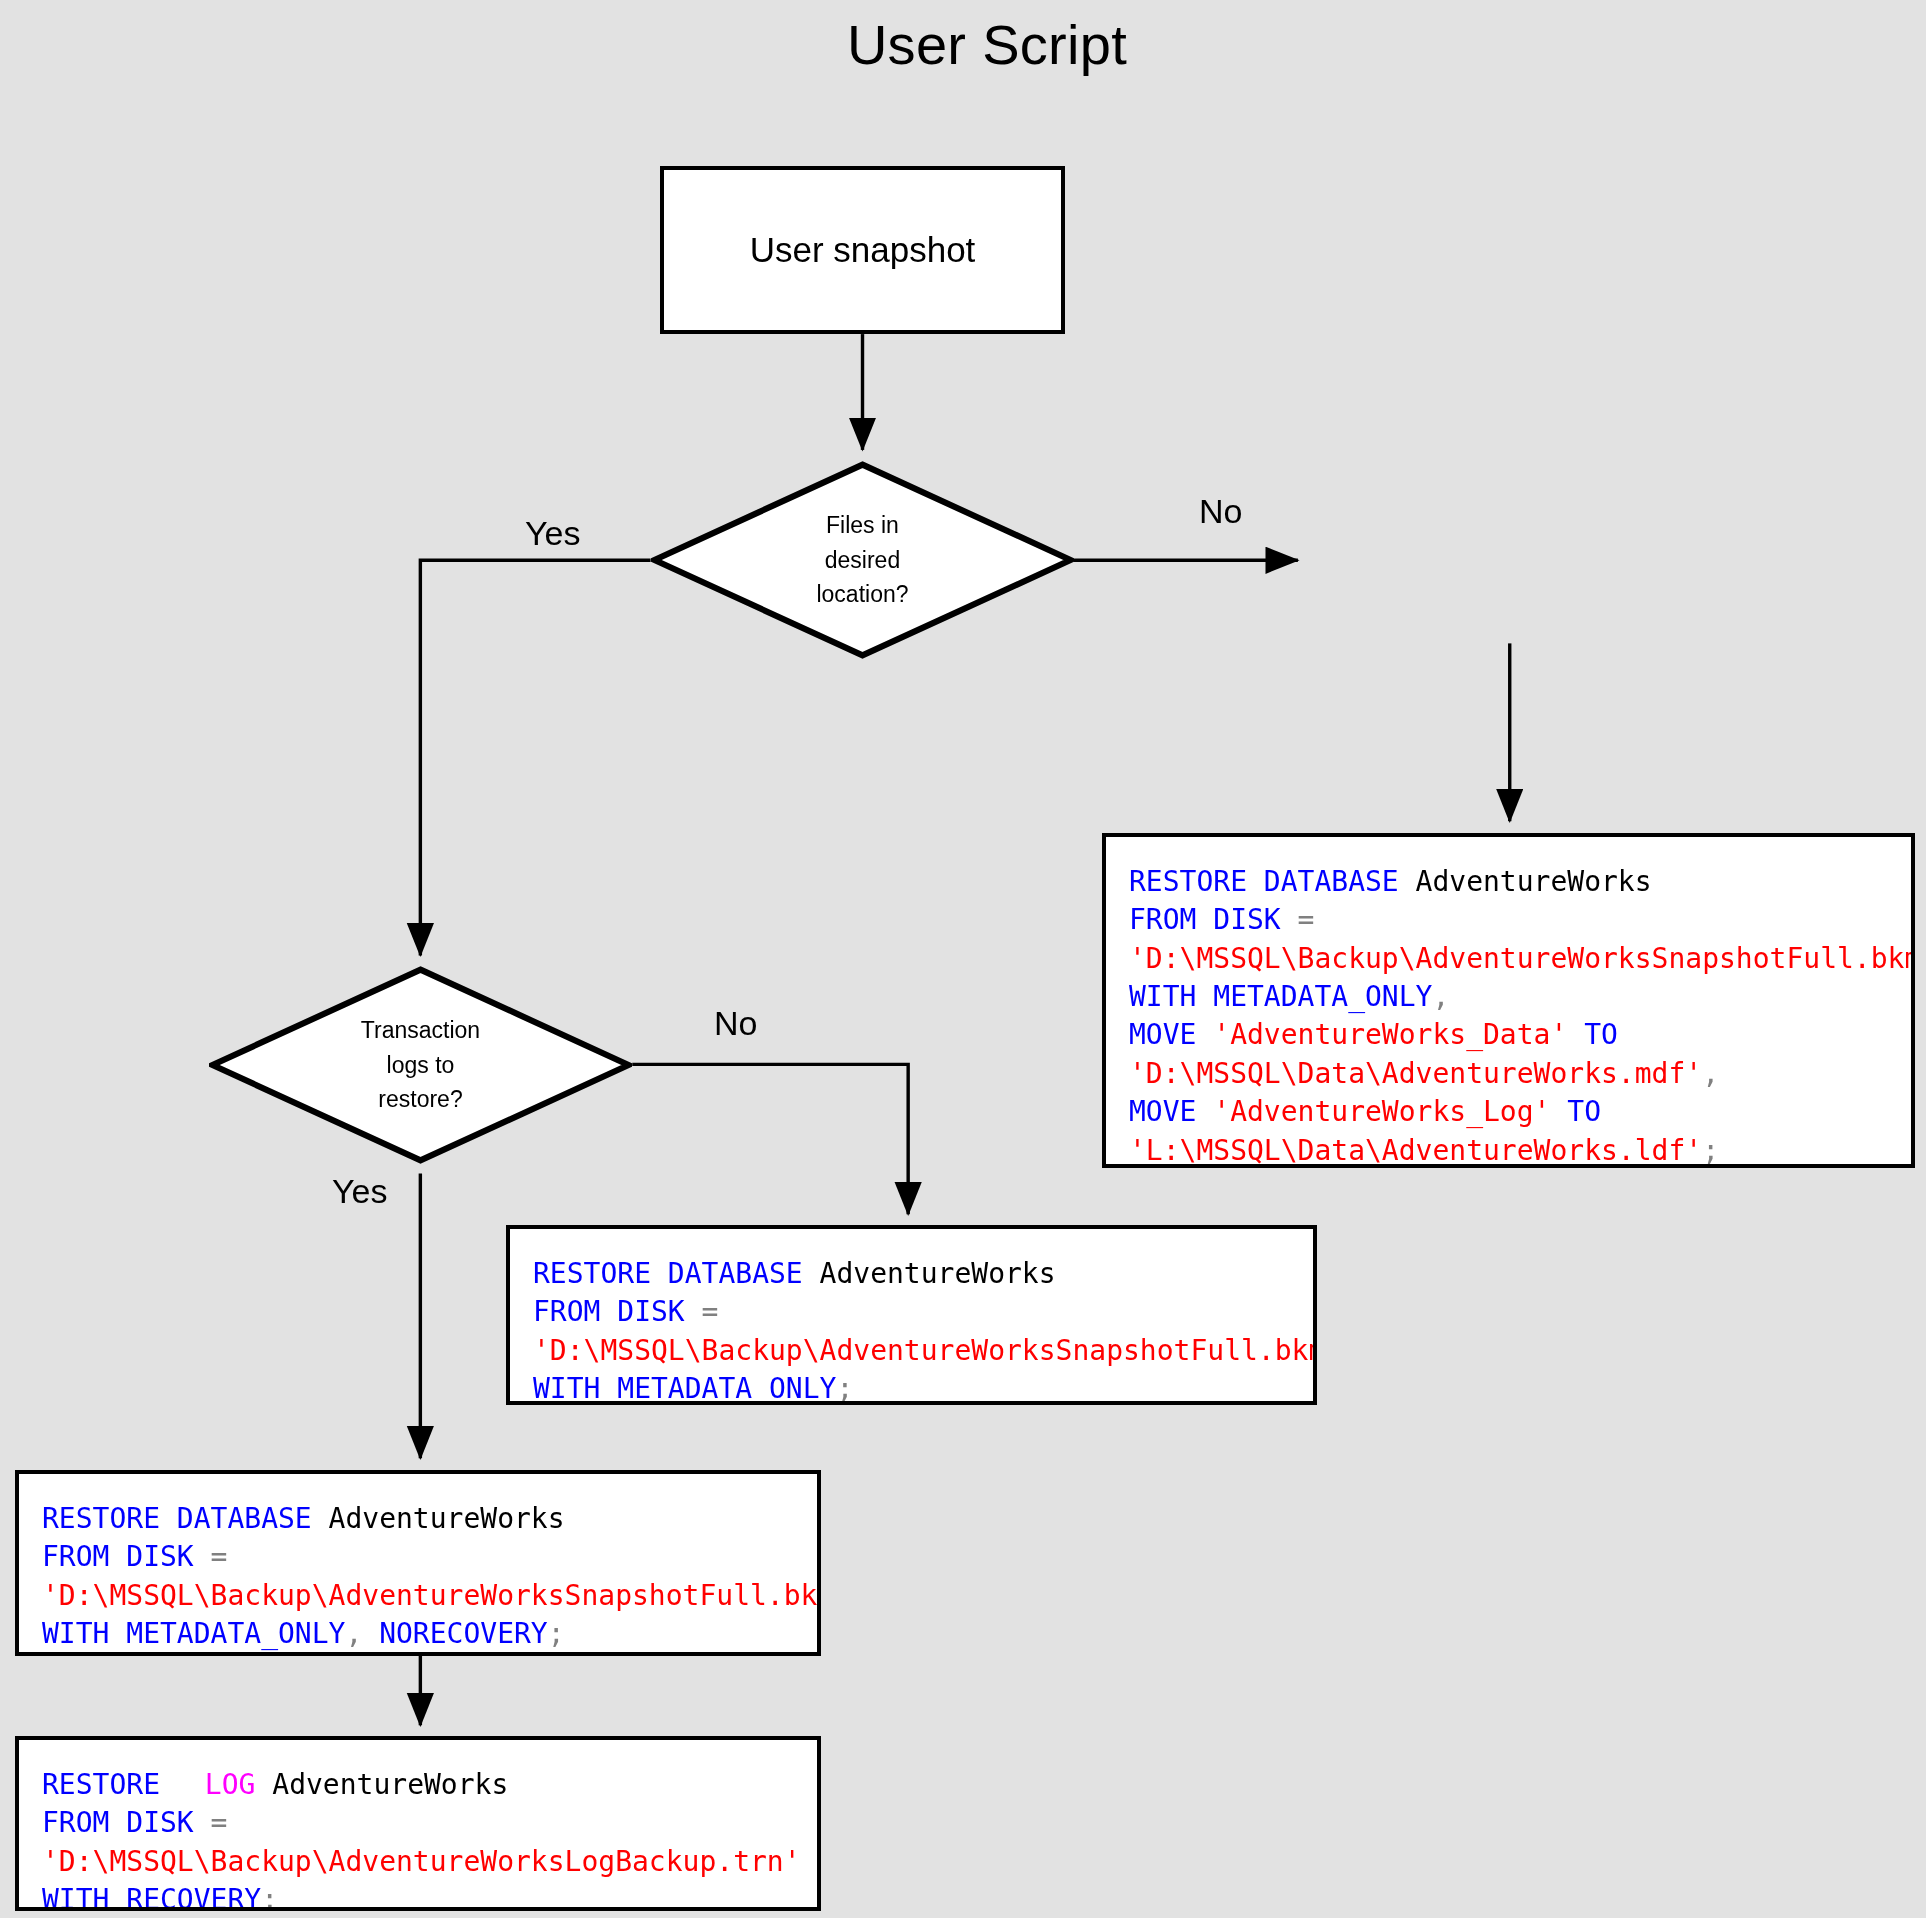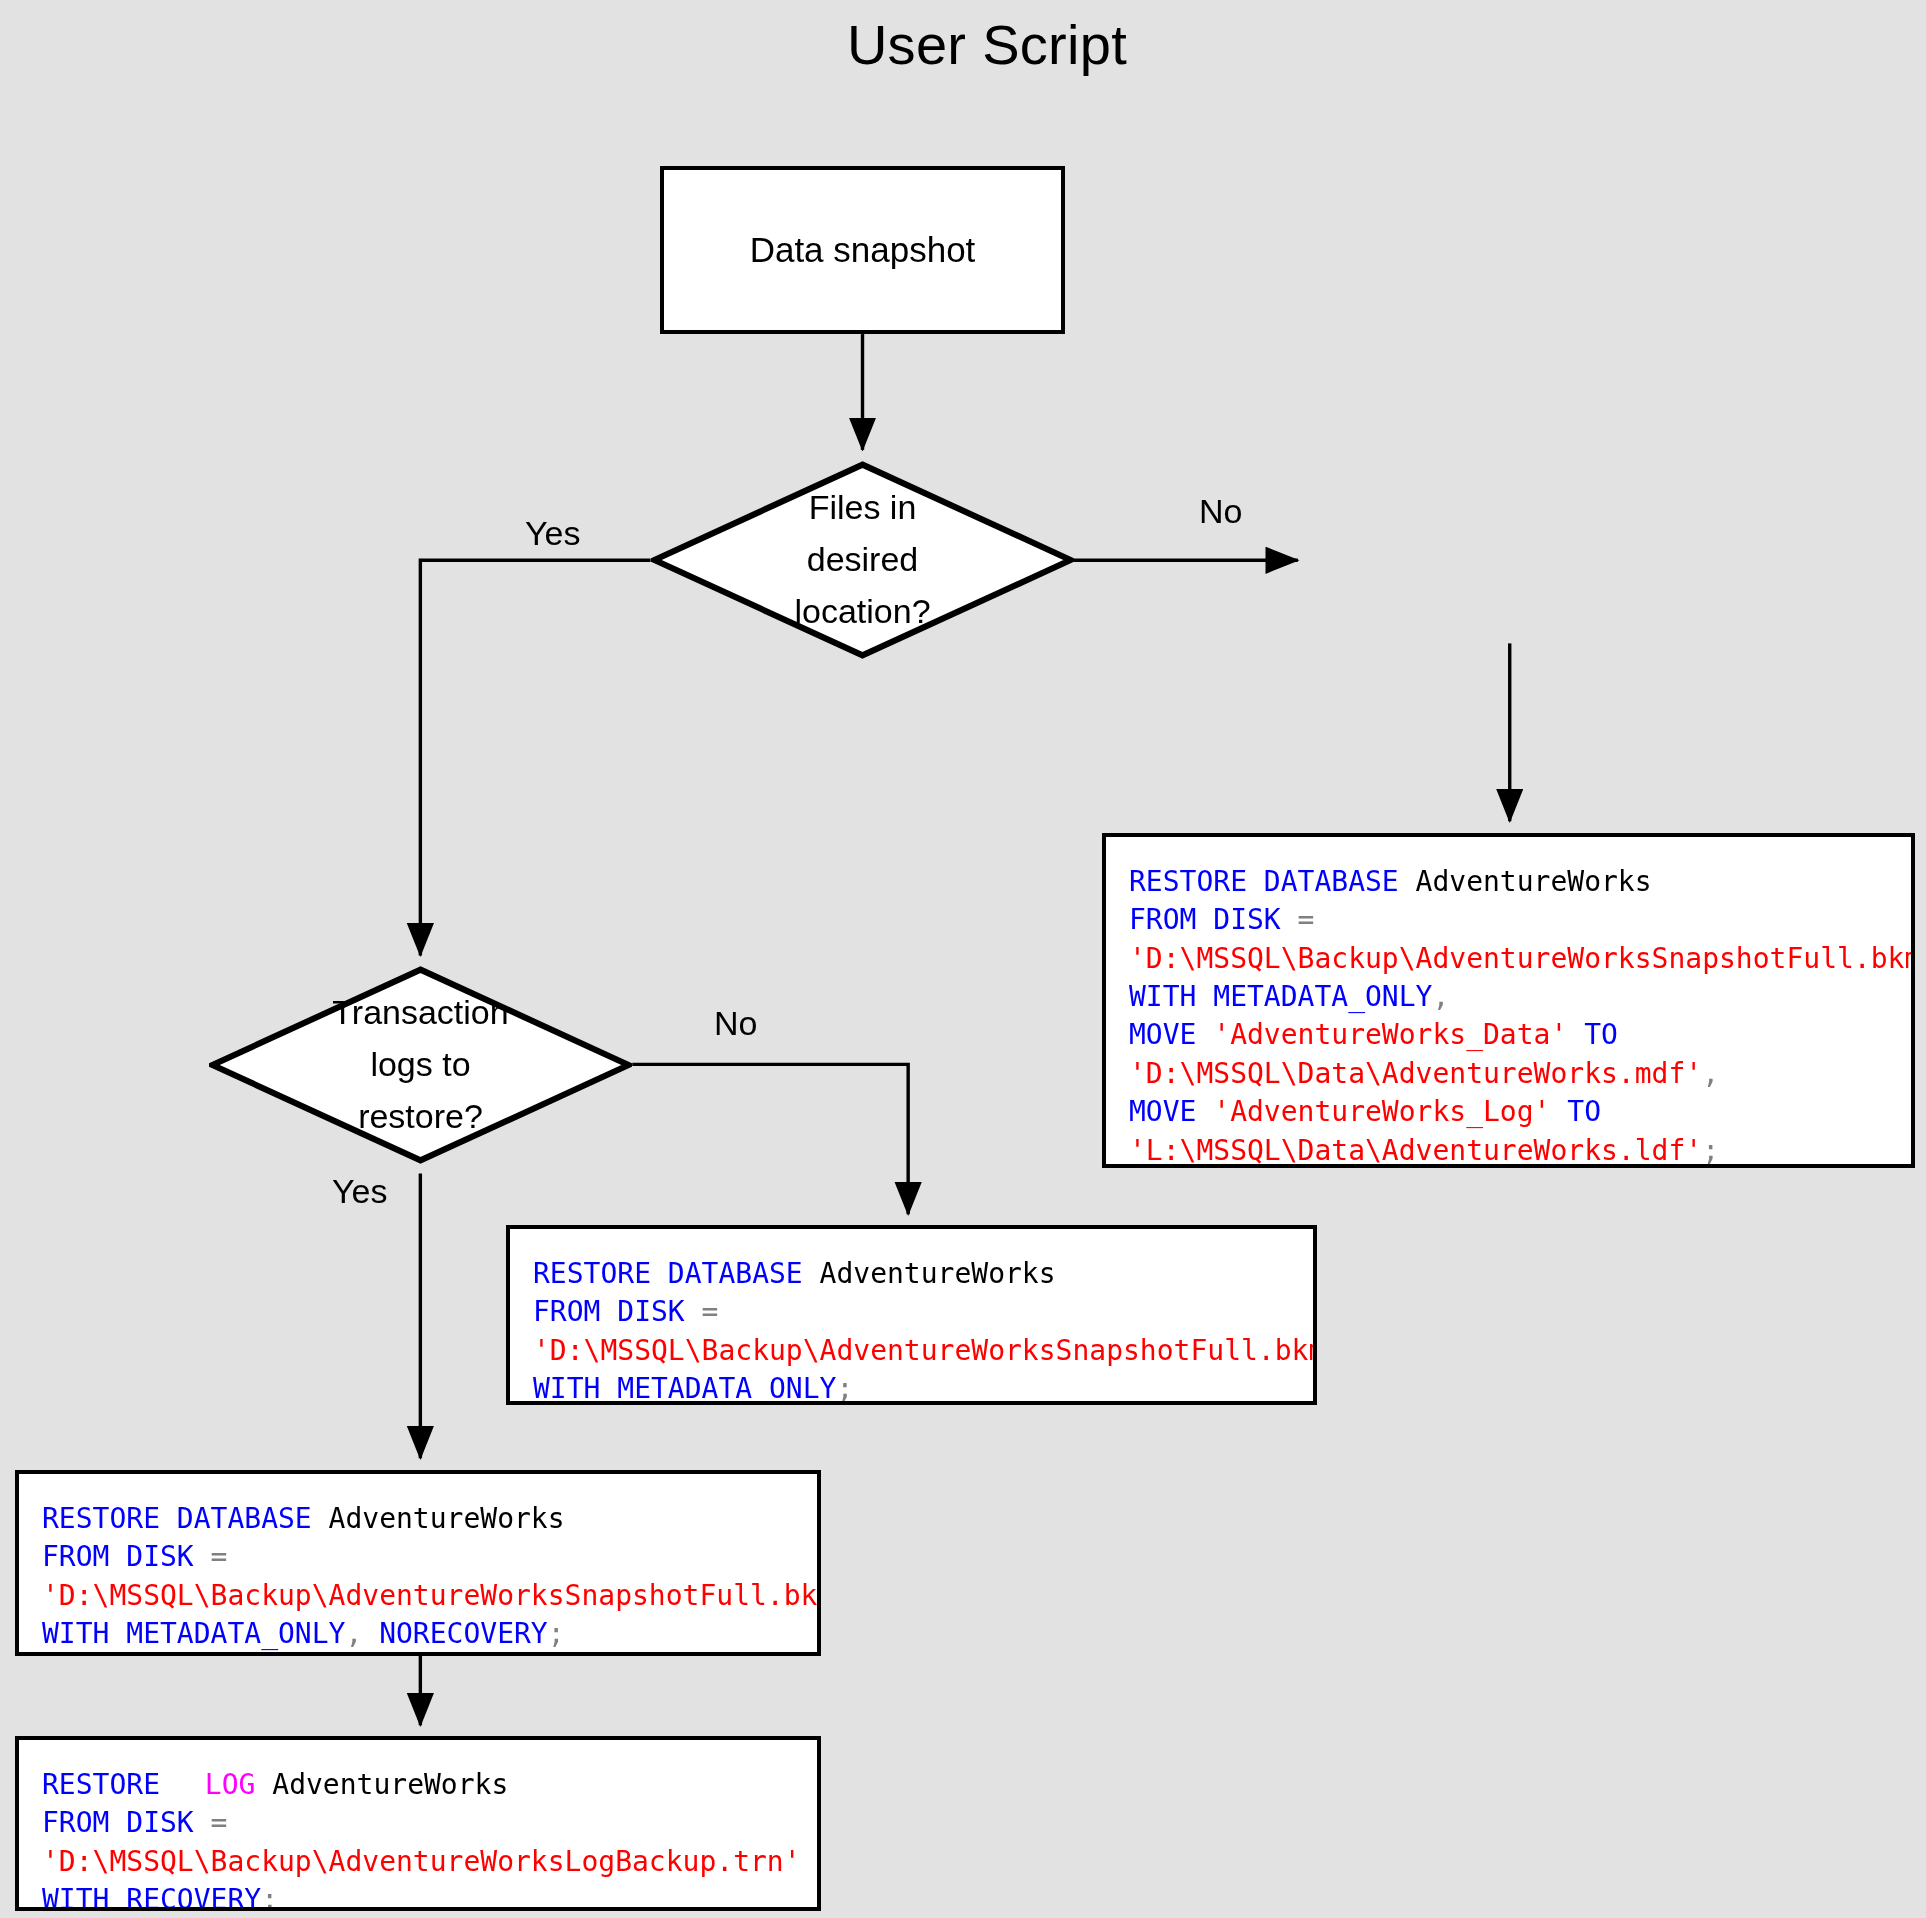--- a/index.html
+++ b/index.html
@@ -38,21 +38,21 @@
     line-height:1.42;
     color:#000;
   }
 
   
   .diamond-wrap{position:absolute;}
   .diamond-wrap .dtext{
     position:absolute;left:0;top:0;width:100%;height:100%;
     display:flex;align-items:center;justify-content:center;
     text-align:center;
-    font-size:34px;line-height:1.52;color:#000;
+    font-size:23px;line-height:1.52;color:#000;
     white-space:pre-line;
   }
 
   
   .edge-label{
     position:absolute;
     font-size:34px;
     color:#000;
     white-space:nowrap;
   }
@@ -100,21 +100,21 @@
     <path d="M928,1562 L1333,1562 L1333,1782" fill="none" stroke="#000" stroke-width="5" marker-end="url(#arrowhead)"></path>
 
     <line x1="617" y1="1722" x2="617" y2="2140" stroke="#000" stroke-width="5" marker-end="url(#arrowhead)"></line>
 
     <line x1="617" y1="2430" x2="617" y2="2532" stroke="#000" stroke-width="5" marker-end="url(#arrowhead)"></line>
   </svg>
 
   <div class="title">User Script</div>
 
   <div class="proc" style="left:660px;top:166px;width:405px;height:168px;">
-    <span>Data snapshot</span>
+    <span>User snapshot</span>
   </div>
 
   <div class="diamond-wrap" style="left:651px;top:461px;width:423px;height:198px;">
     <svg width="423" height="198" viewBox="0 0 621 290" xmlns="http://www.w3.org/2000/svg">
       <polygon points="310.5,5 616,145 310.5,285 5,145" fill="#ffffff" stroke="#000000" stroke-width="9"></polygon>
     </svg>
     <div class="dtext">Files in
 desired
 location?</div>
   </div>

